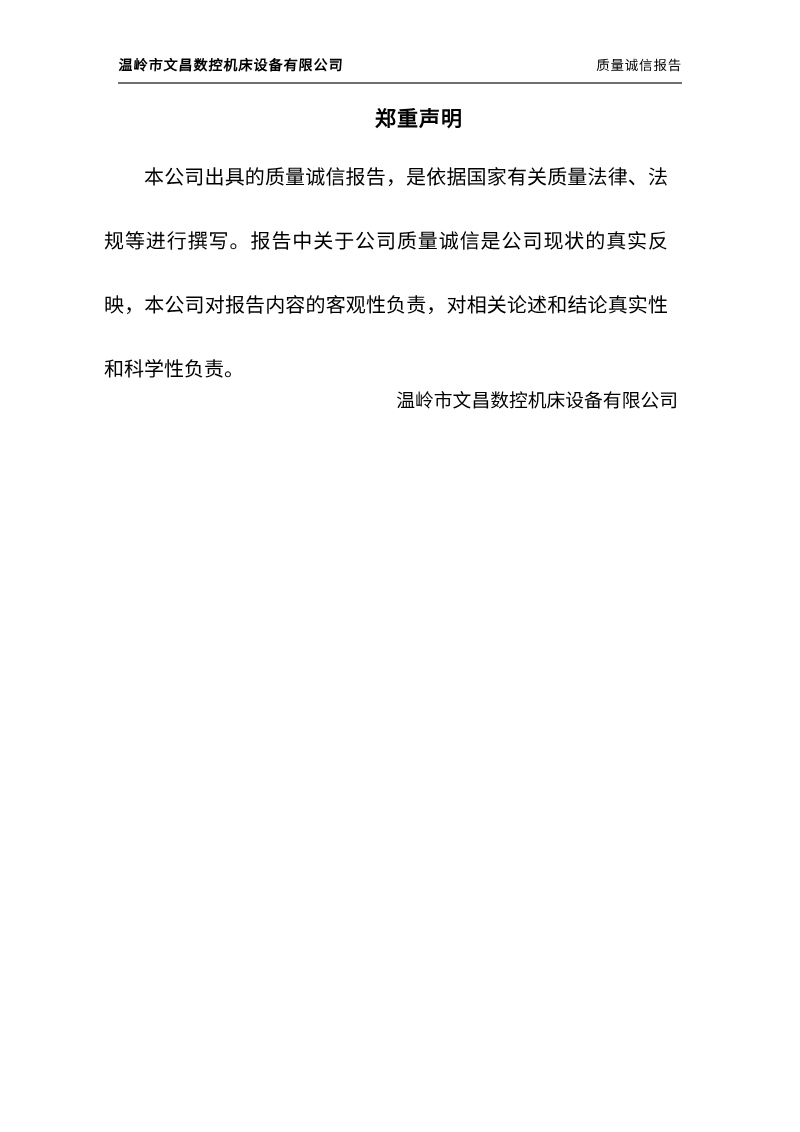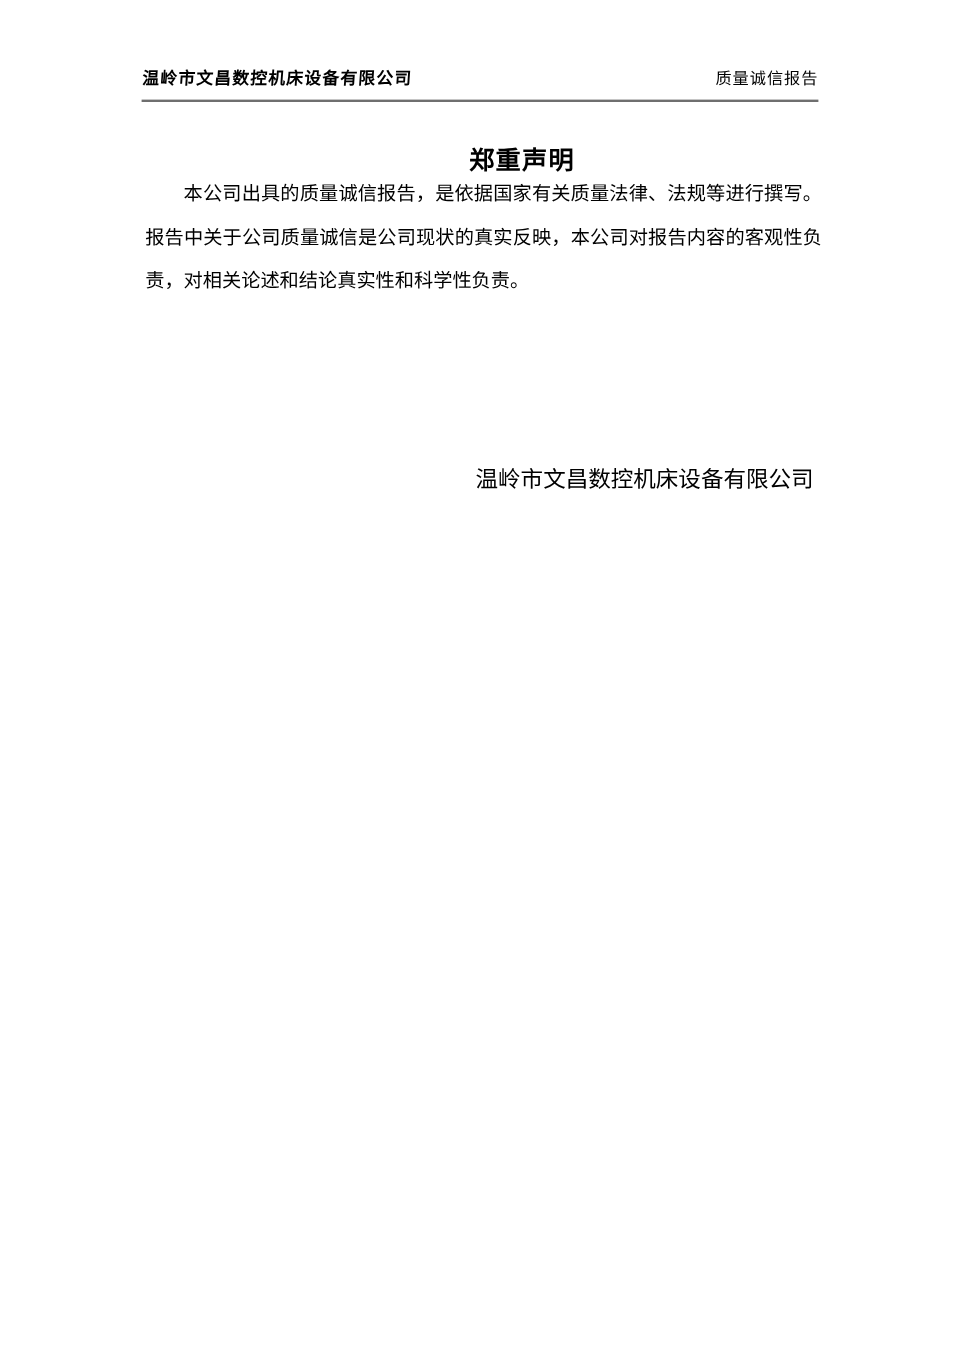--- a/index.html
+++ b/index.html
@@ -60,25 +60,25 @@
     text-align: center;
     font-family: "Liberation Sans", "DejaVu Sans", sans-serif;
     font-weight: bold;
     font-size: 21px;
     letter-spacing: 1px;
     line-height: 26px;
   }
   
   .decl-body {
     position: absolute;
-    left: 121px;
+    left: 104px;
     top: 145px;
     width: 564px;
-    font-size: 16px;
-    line-height: 36px;
+    font-size: 20px;
+    line-height: 64px;
     text-align: justify;
     text-justify: inter-character;
     text-indent: 2em;
     word-break: break-all;
     overflow-wrap: anywhere;
   }
   
   .decl-signature {
     position: absolute;
     left: 118px;
@@ -98,19 +98,19 @@
 <div class="page">
 
   <div class="header">
     <div class="header-row">
       <span class="header-company">温岭市文昌数控机床设备有限公司</span>
       <span class="header-doc-title">质量诚信报告</span>
     </div>
     <div class="header-rule"></div>
   </div>
 
-  <h1 class="decl-title" style="margin:16px;">郑重声明</h1>
+  <h1 class="decl-title" style="margin:0;">郑重声明</h1>
 
   <p class="decl-body" style="margin:0;">本公司出具的质量诚信报告，是依据国家有关质量法律、法规等进行撰写。报告中关于公司质量诚信是公司现状的真实反映，本公司对报告内容的客观性负责，对相关论述和结论真实性和科学性负责。</p>
 
   <div class="decl-signature">温岭市文昌数控机床设备有限公司</div>
 
 </div>
 
 </body></html>

